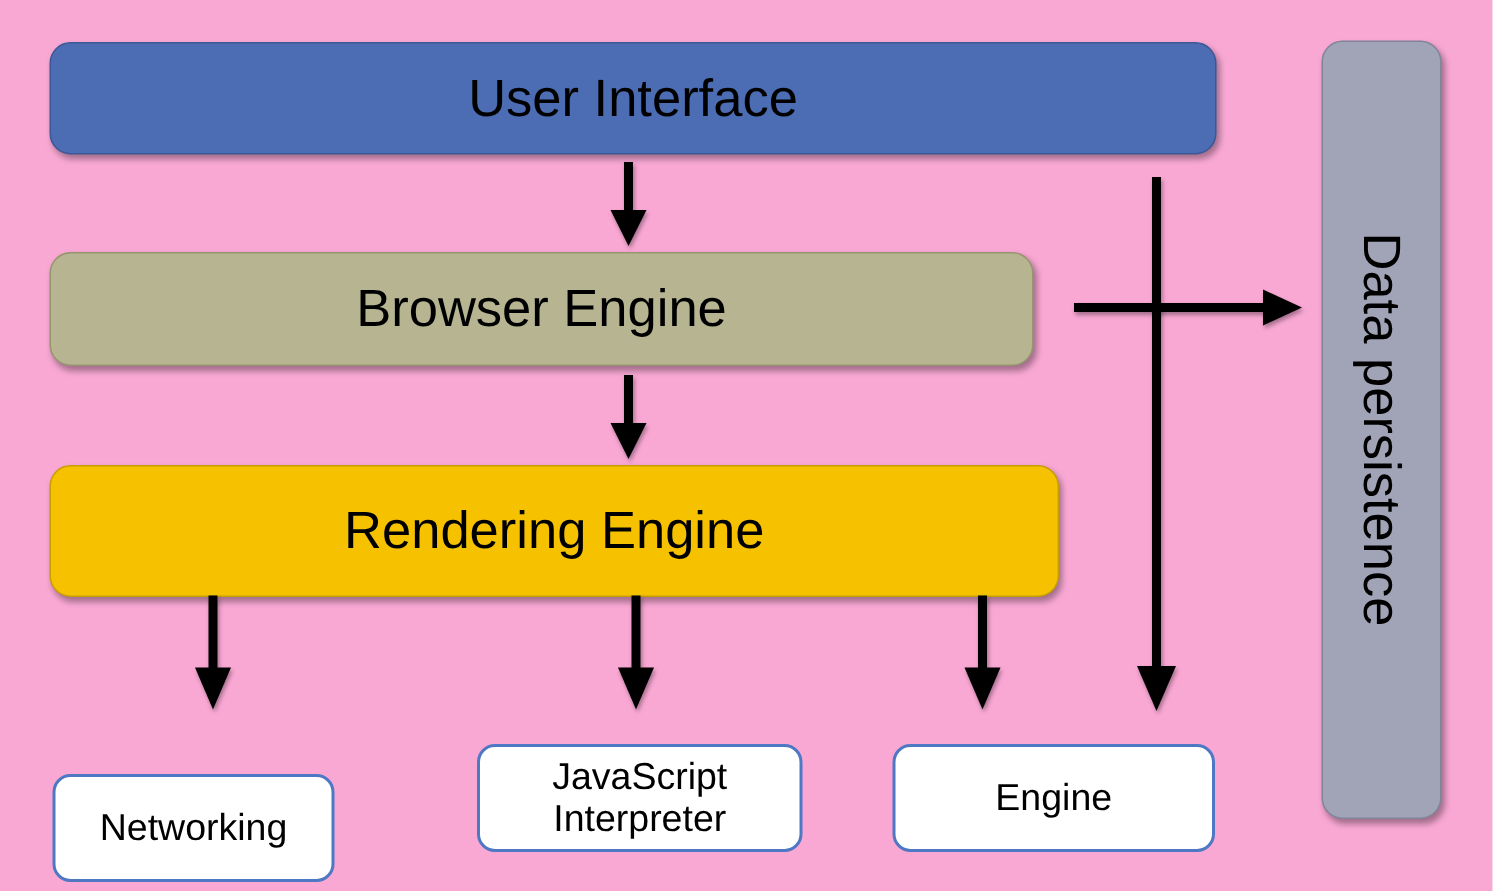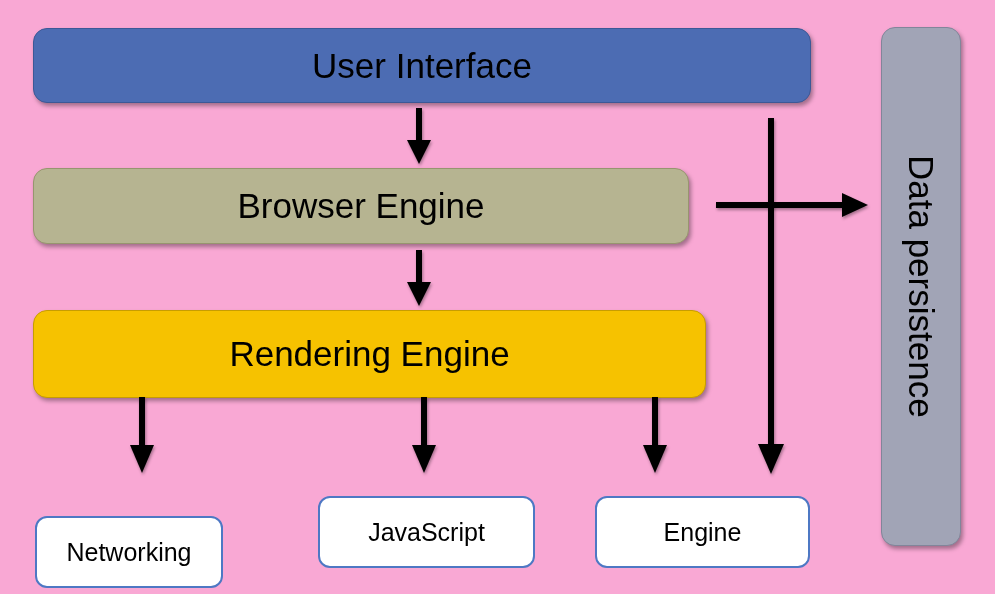--- a/index.html
+++ b/index.html
@@ -186,20 +186,21 @@
       <polygon class="arrow-head" points="15,76 3,48 27,48"></polygon>
     </svg>
   </div>
 
   <div class="node leaf-box" id="node-networking">
     <span class="line">Networking</span>
   </div>
 
   <div class="node leaf-box" id="node-javascript-interpreter">
     <span class="line">JavaScript</span>
+    <span class="line">Interpreter</span>
   </div>
 
   <div class="node leaf-box" id="node-display-backend">
     <span class="line">Engine</span>
   </div>
 
   <div class="node" id="node-data-persistence">
     <span class="vtext">Data persistence</span>
   </div>
 

